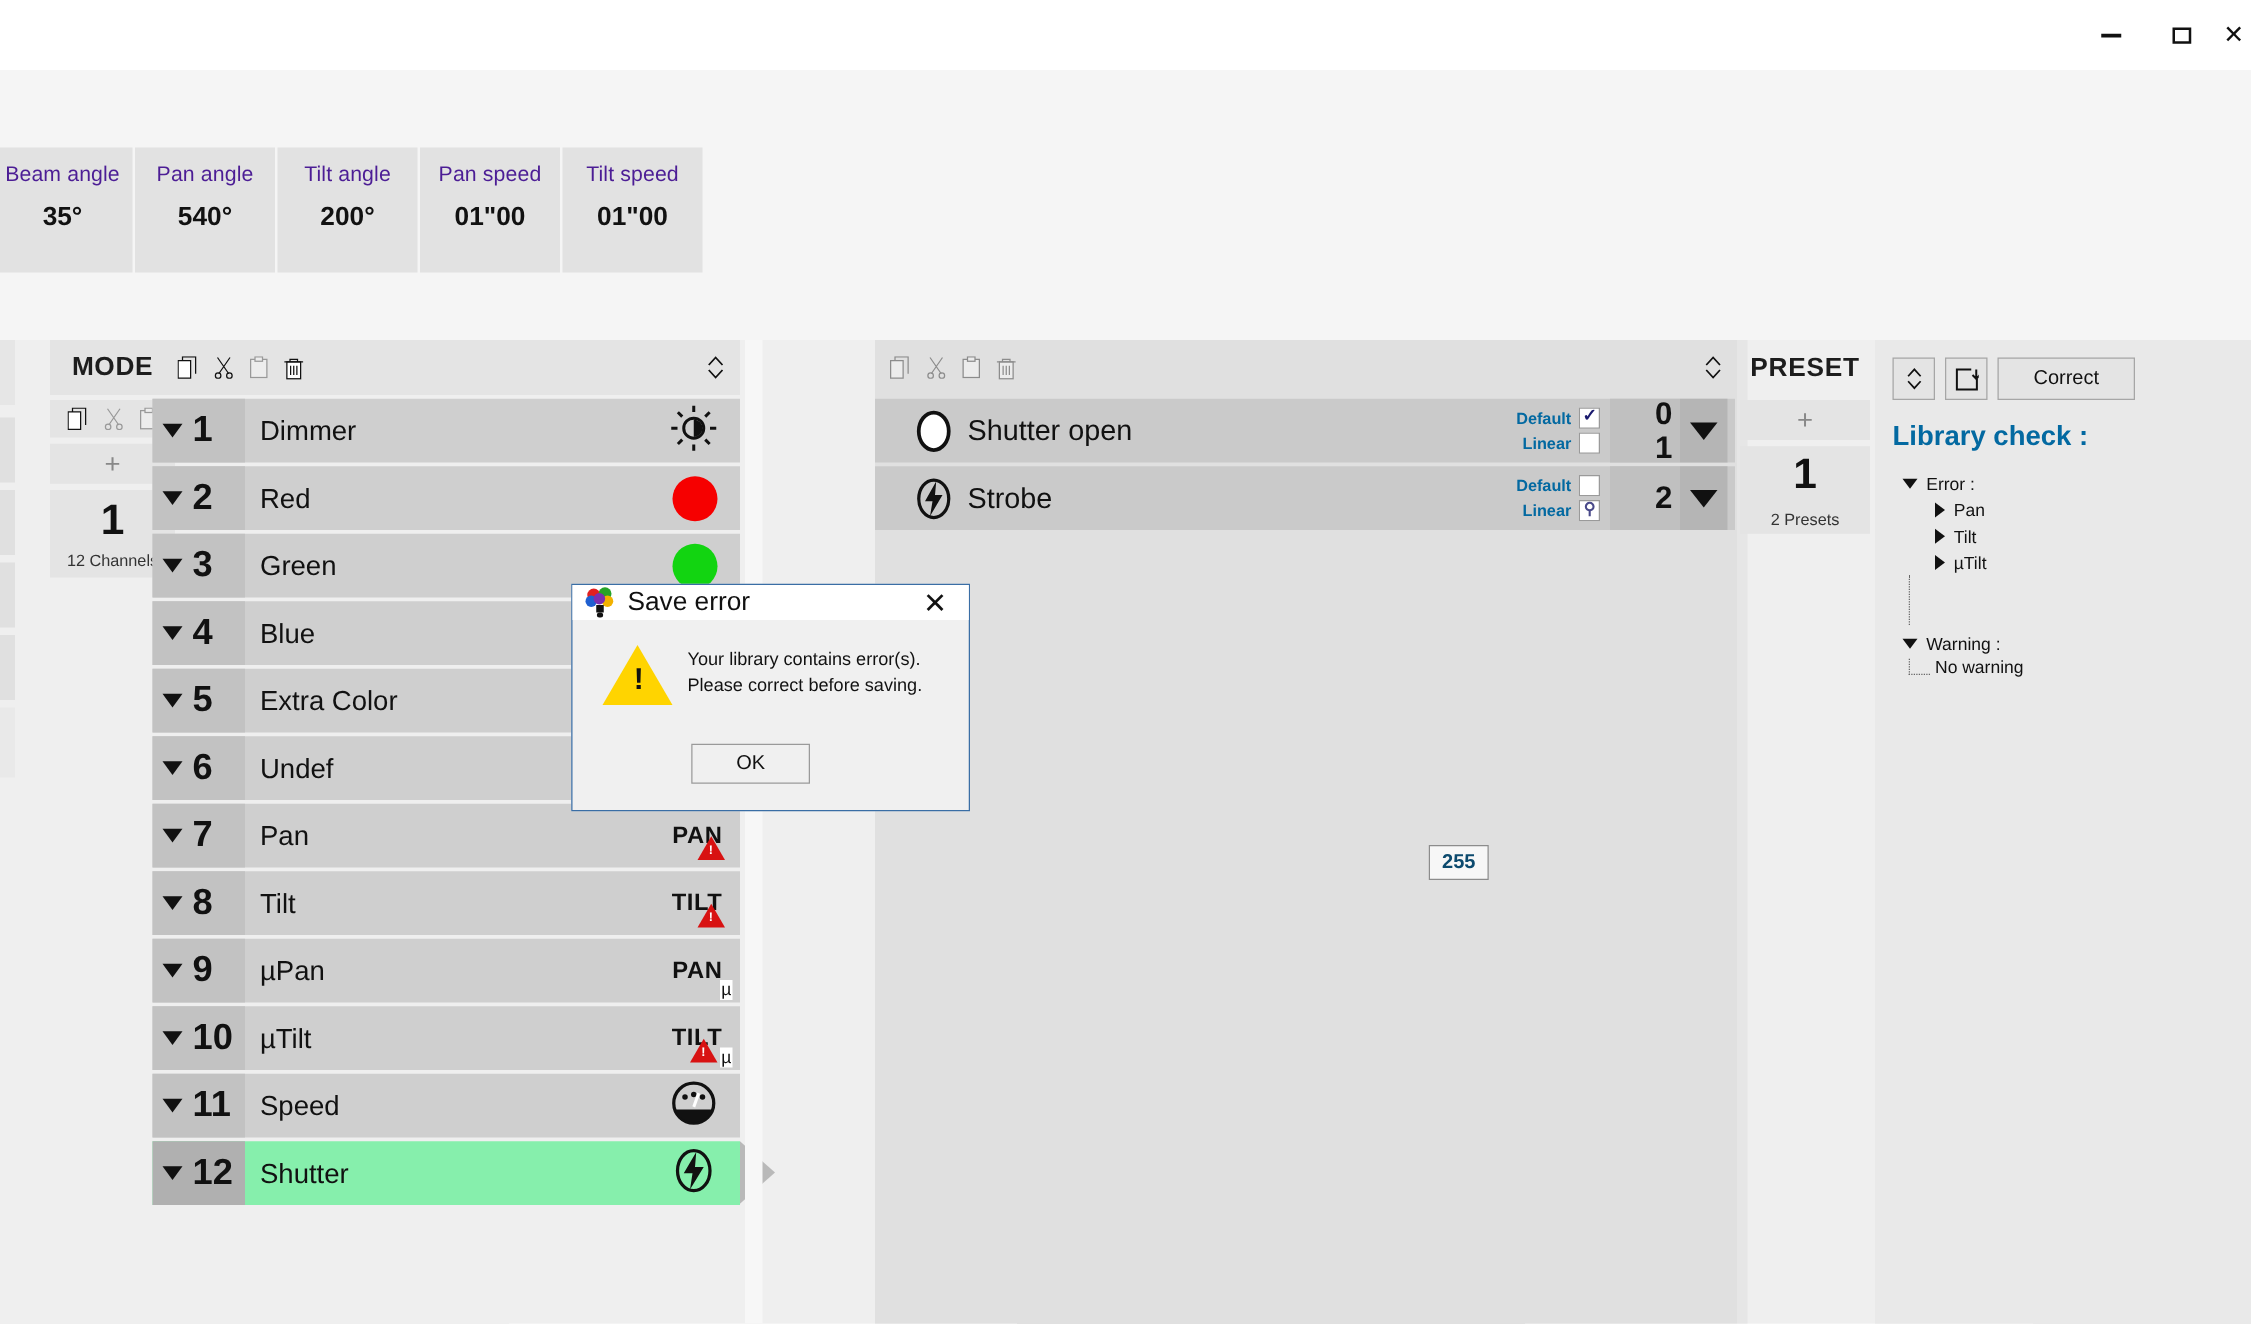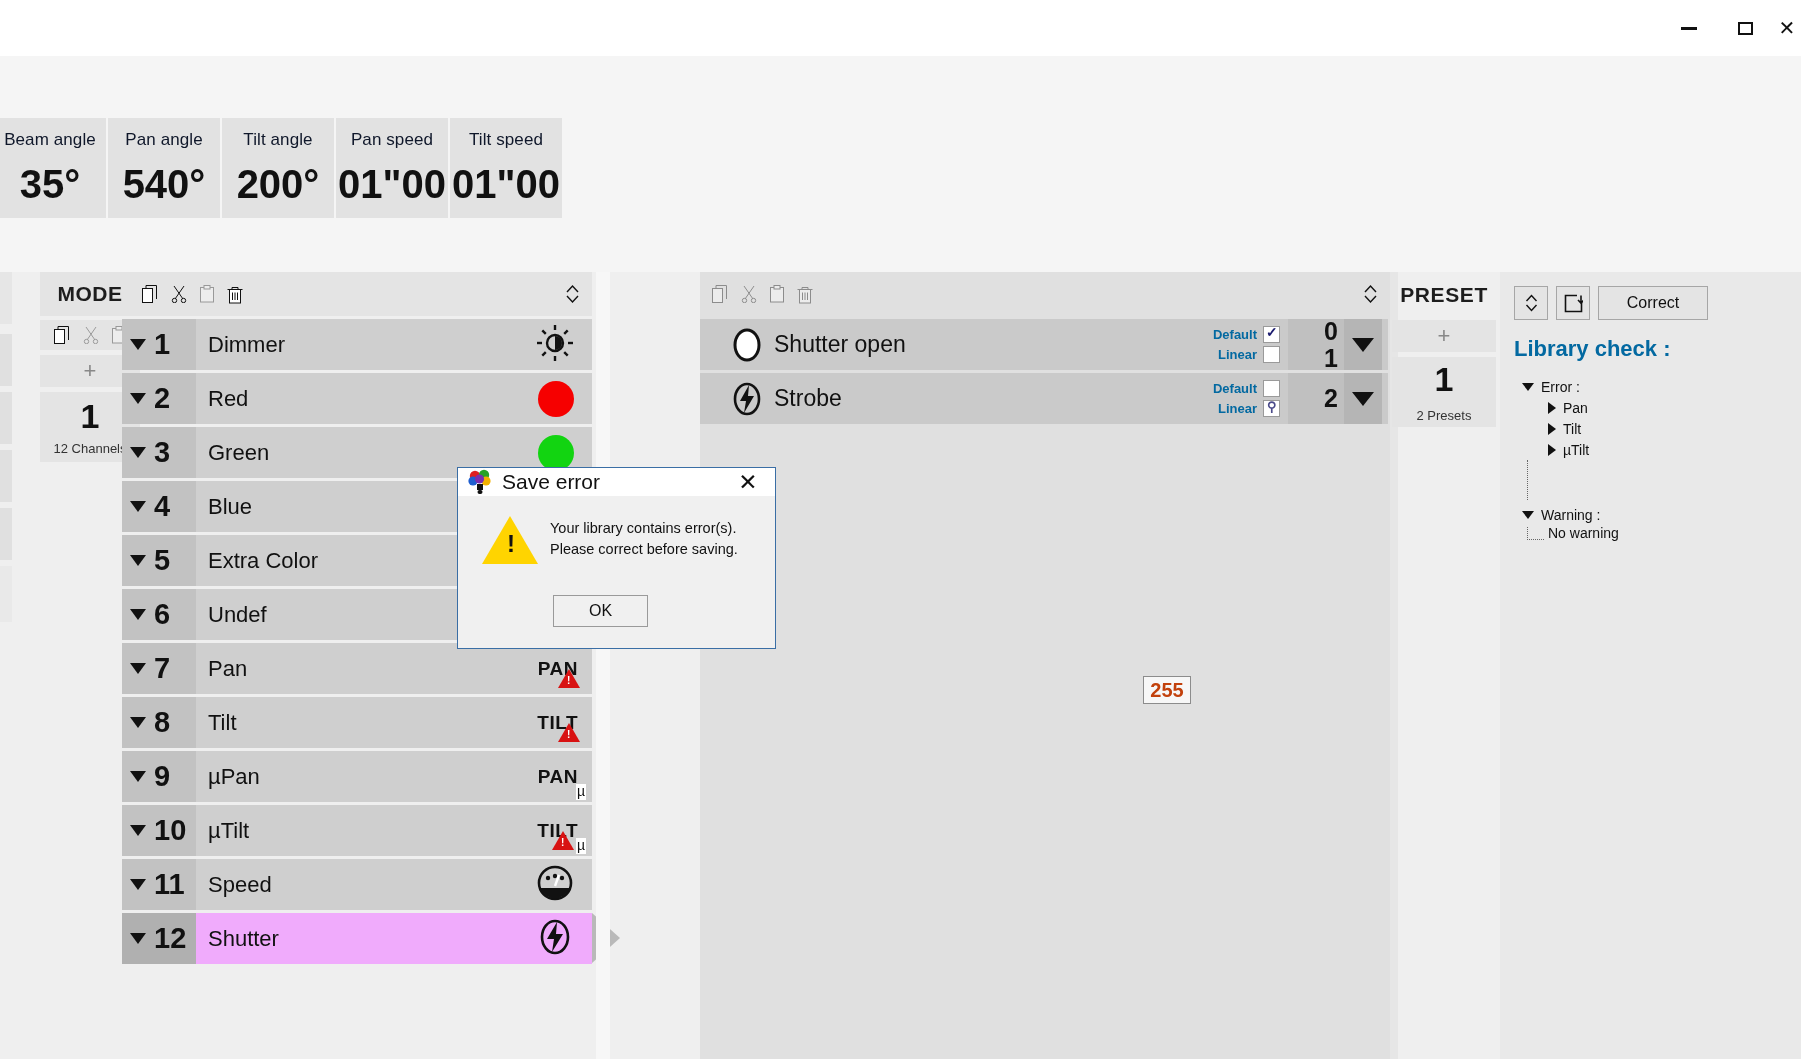--- a/index.html
+++ b/index.html
@@ -34,22 +34,22 @@
     background:#f5f5f5;
   }
   .param-strip{
     position:absolute;left:-6px;top:62px;display:flex;gap:2px;
   }
   .param-cell{
     width:112px;height:100px;background:#e2e2e2;
     display:flex;flex-direction:column;align-items:center;justify-content:flex-start;
     padding-top:12px;box-sizing:border-box;
   }
-  .param-label{font-size:17px;color:#0f172a;letter-spacing:.1px;}
-  .param-value{font-size:40px;font-weight:bold;color:#111;margin-top:12px;white-space:nowrap;}
+  .param-label{font-size:17px;color:#4c1d95;letter-spacing:.1px;}
+  .param-value{font-size:21px;font-weight:bold;color:#111;margin-top:12px;white-space:nowrap;}
 
   .app-title{
     position:absolute;left:1380px;top:118px;
     font-size:78px;font-weight:bold;color:#bcbcbc;white-space:nowrap;
     letter-spacing:-1px;
   }
   .app-title .thin{font-weight:normal;color:#c6c6c6;}
 
   
   .workarea{
@@ -97,21 +97,21 @@
     height:44px;background:#e4e4e4;display:flex;align-items:center;
     padding:0 12px;box-sizing:border-box;
   }
   .tool-icons{display:flex;align-items:center;gap:12px;margin-left:8px;}
   .spin-ico{margin-left:auto;}
   .chan-rows{margin-top:3px;}
   .chan-row{
     height:51px;display:flex;align-items:center;background:#cfcfcf;
     margin-bottom:3px;position:relative;
   }
-  .chan-row.sel{background:#f0abfc;}
+  .chan-row.sel{background:#86efac;}
   .chan-row .grip{
     width:74px;height:100%;background:#c2c2c2;display:flex;align-items:center;gap:8px;
     padding-left:8px;box-sizing:border-box;
   }
   .chan-row.sel .grip{background:#b0b0b0;}
   .caret-d{
     width:0;height:0;border-left:8px solid transparent;border-right:8px solid transparent;
     border-top:11px solid #111;
   }
   .chan-row .cnum{font-size:29px;font-weight:bold;color:#111;line-height:1;}
@@ -176,21 +176,21 @@
     position:absolute;right:6px;top:0;height:100%;width:38px;background:#b5b5b5;
     display:flex;align-items:center;justify-content:center;
   }
   .caret-big{
     width:0;height:0;border-left:11px solid transparent;border-right:11px solid transparent;
     border-top:14px solid #111;
   }
   .val255{
     position:absolute;left:1143px;top:404px;width:48px;height:28px;background:#f7f7f7;
     border:1px solid #8c8c8c;display:flex;align-items:center;justify-content:center;
-    font-size:20px;font-weight:bold;color:#c2410c;box-sizing:border-box;
+    font-size:16px;font-weight:bold;color:#0c4a6e;box-sizing:border-box;
   }
 
   
   .preset-col{
     position:absolute;left:1392px;top:0px;width:104px;
   }
   .preset-title{
     height:46px;display:flex;align-items:center;justify-content:center;
     font-size:21px;font-weight:bold;color:#1d1d1d;letter-spacing:.6px;
   }

